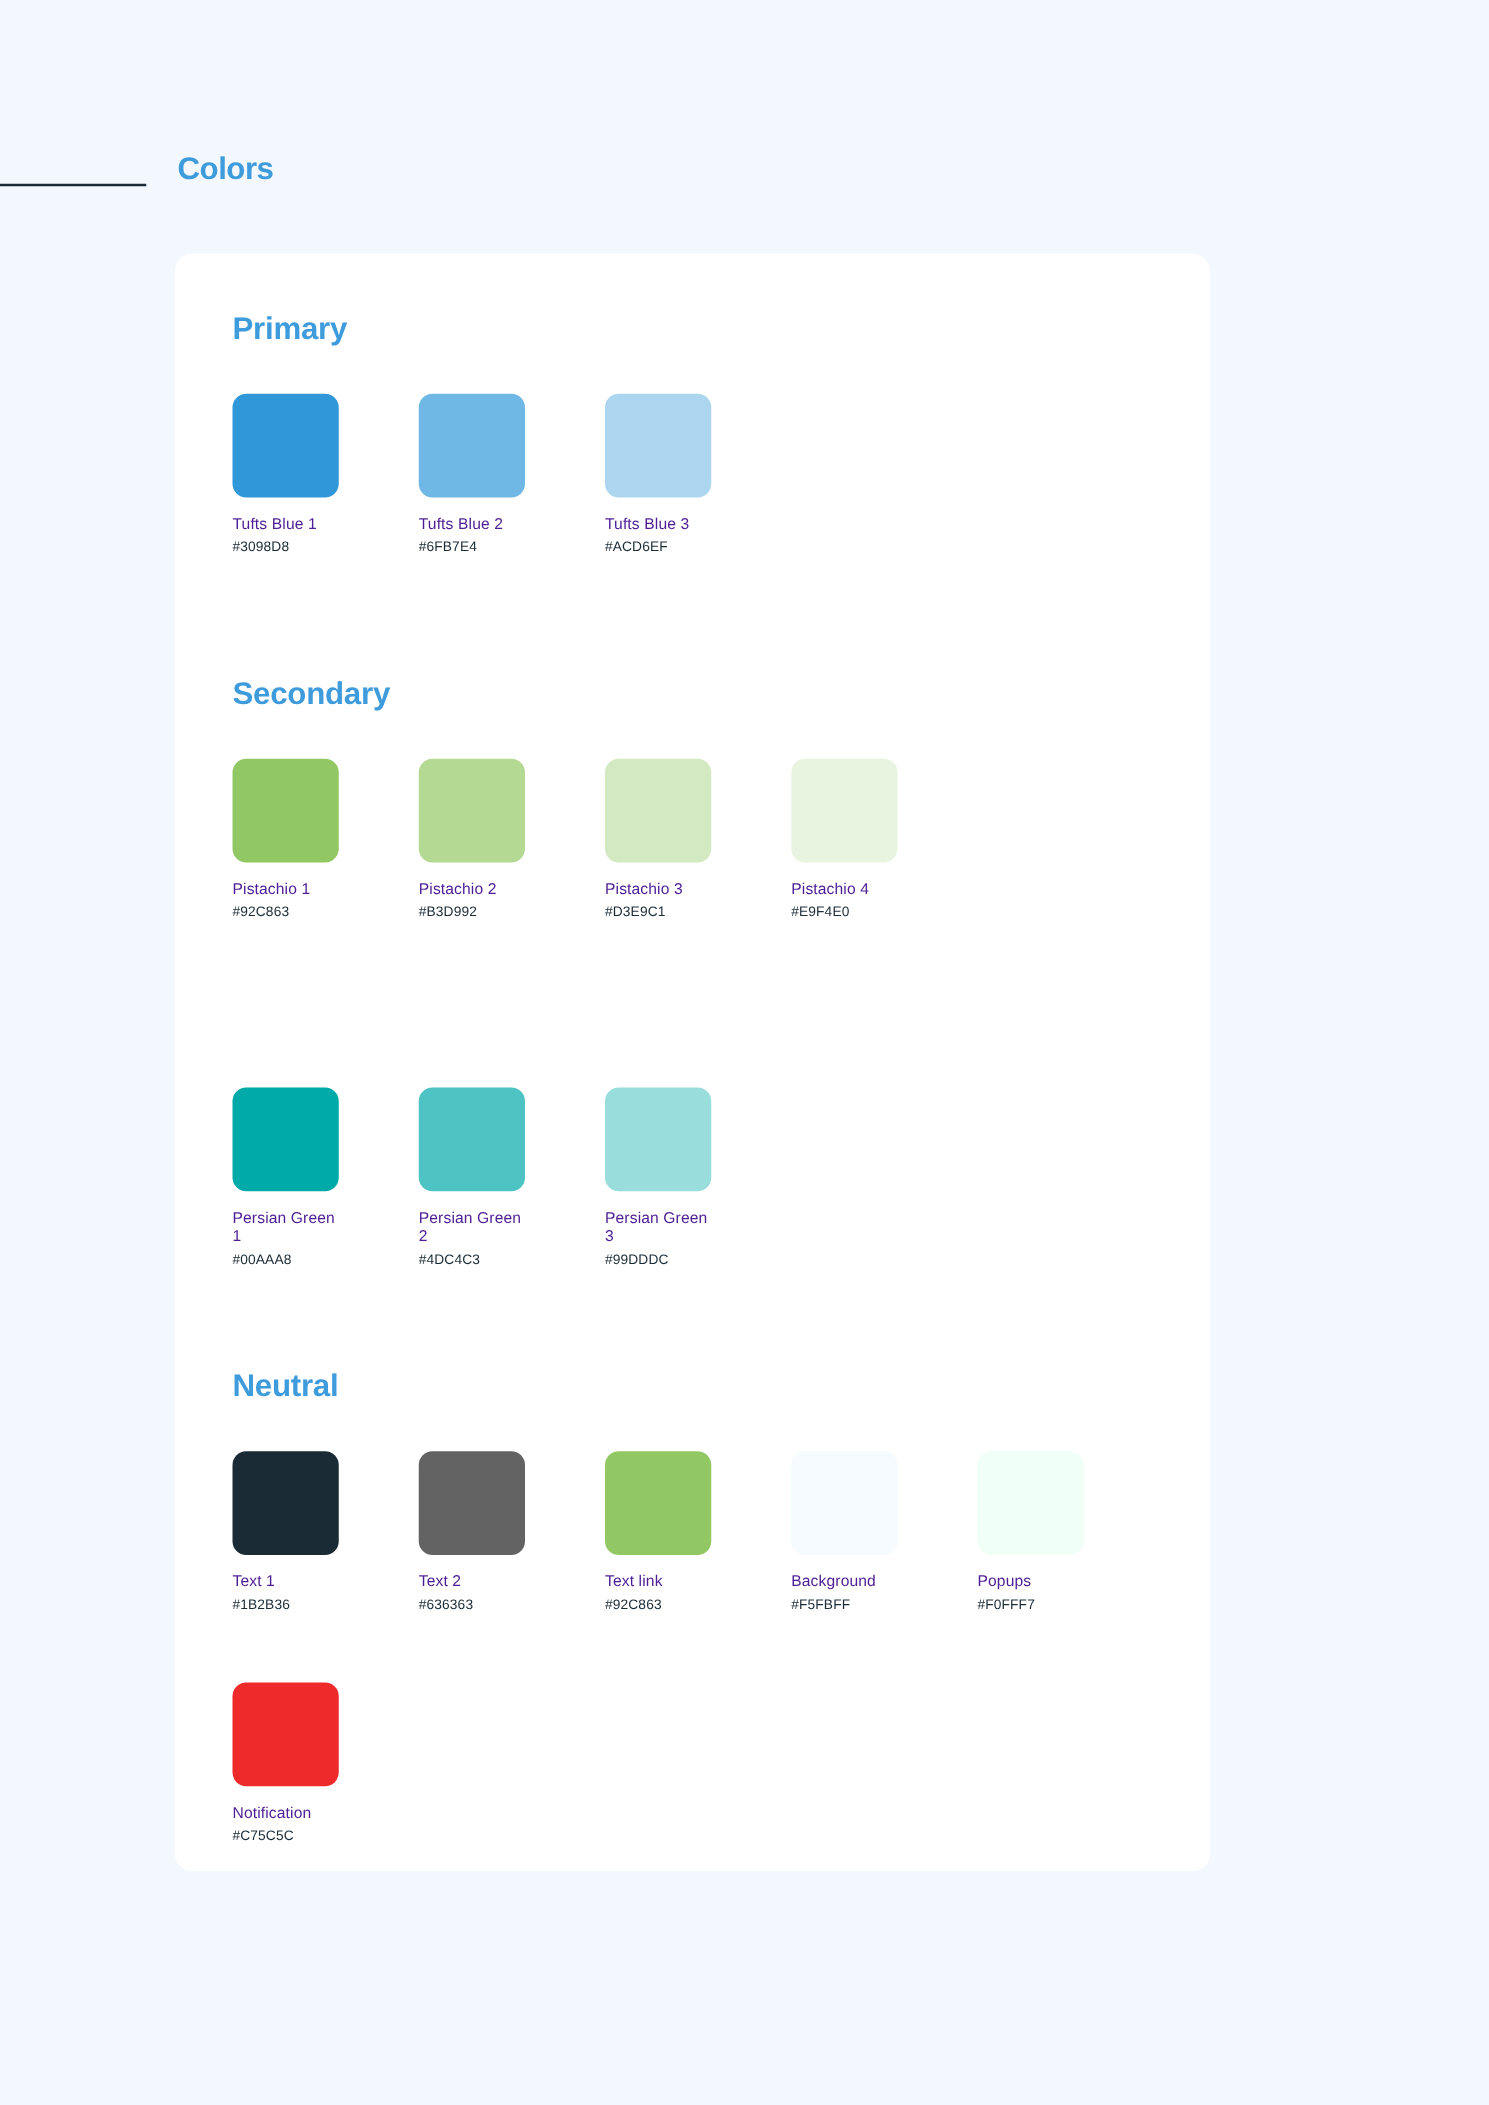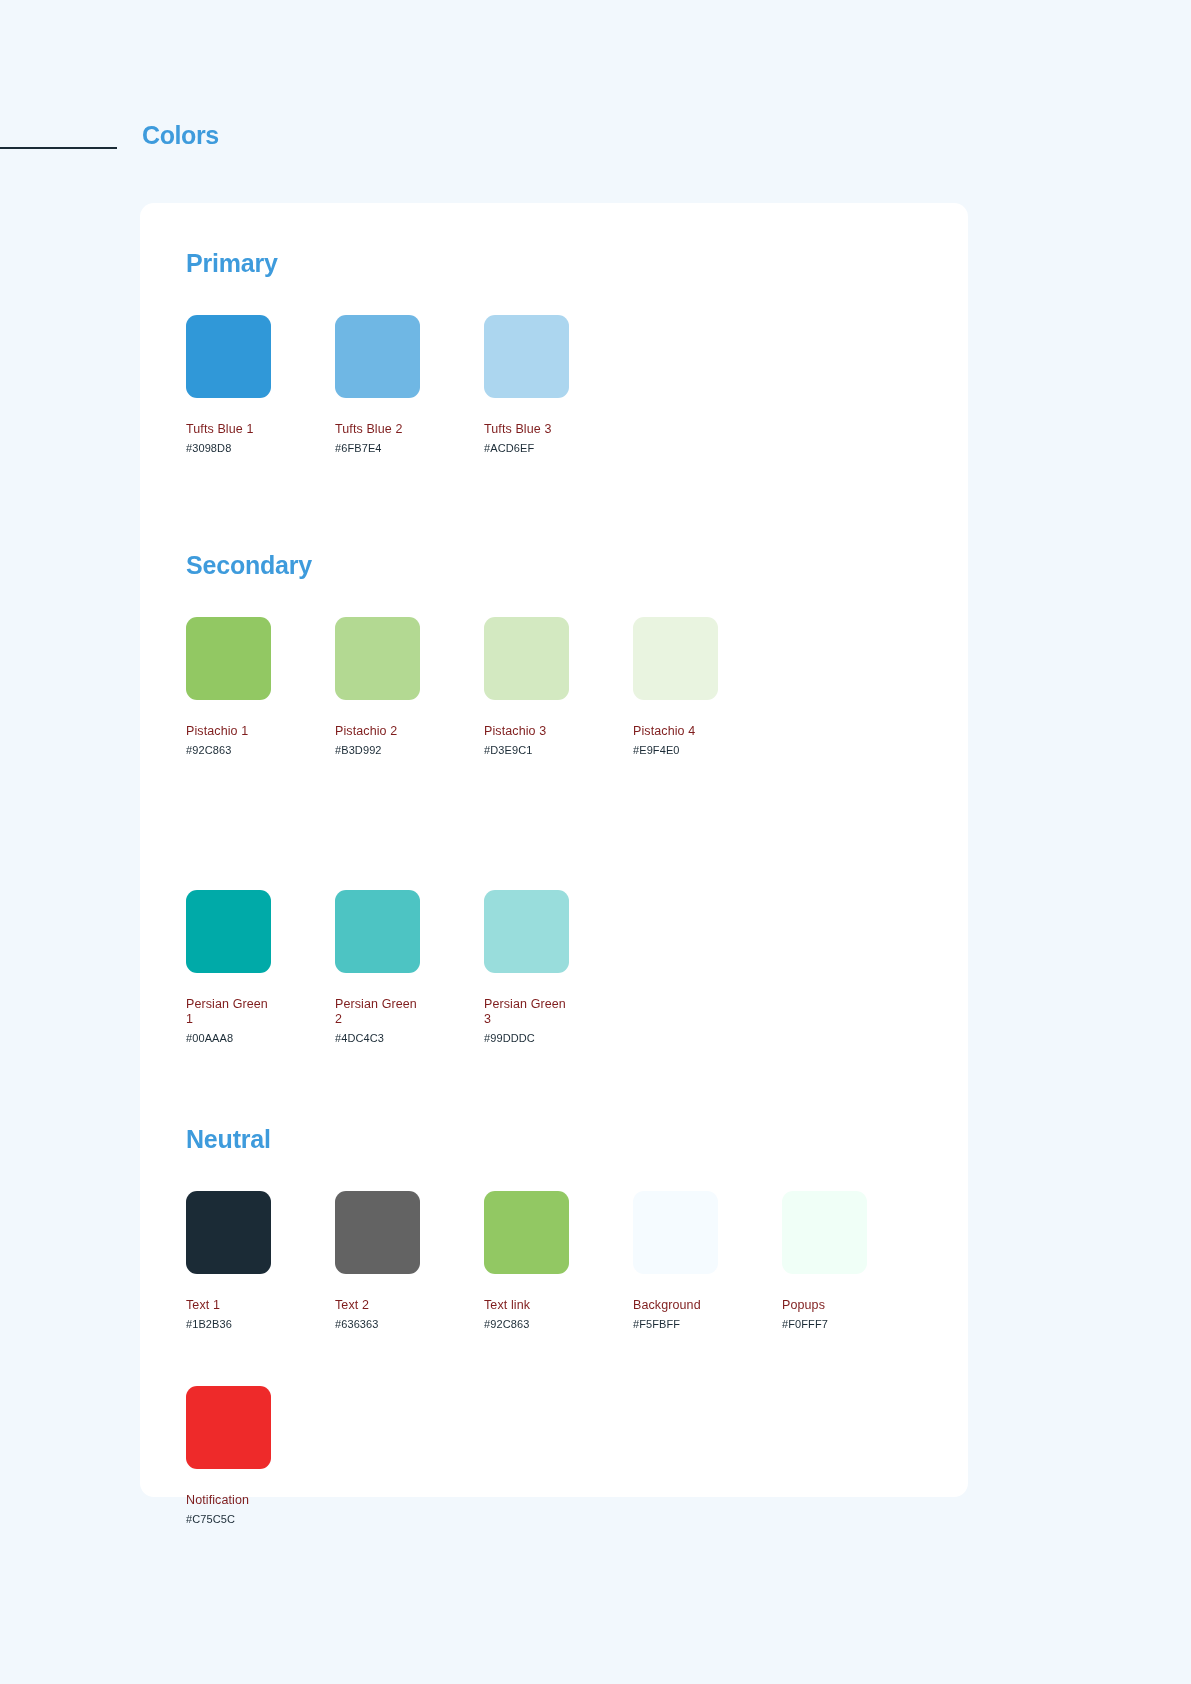--- a/index.html
+++ b/index.html
@@ -81,24 +81,24 @@
     flex: 0 0 149px;
   }
 
   .swatch-chip {
     width: 85px;
     height: 83px;
     border-radius: 11px;
   }
 
   .swatch-name {
-    margin-top: 24px;
+    margin-top: 14px;
     font-size: 12.5px;
     line-height: 15px;
-    color: #7f1d1d;
+    color: #4c1d95;
     letter-spacing: 0.1px;
     max-width: 92px;
   }
 
   .swatch-hex {
     margin-top: 4px;
     font-size: 11px;
     line-height: 15px;
     color: #1B2B36;
     letter-spacing: 0.1px;

